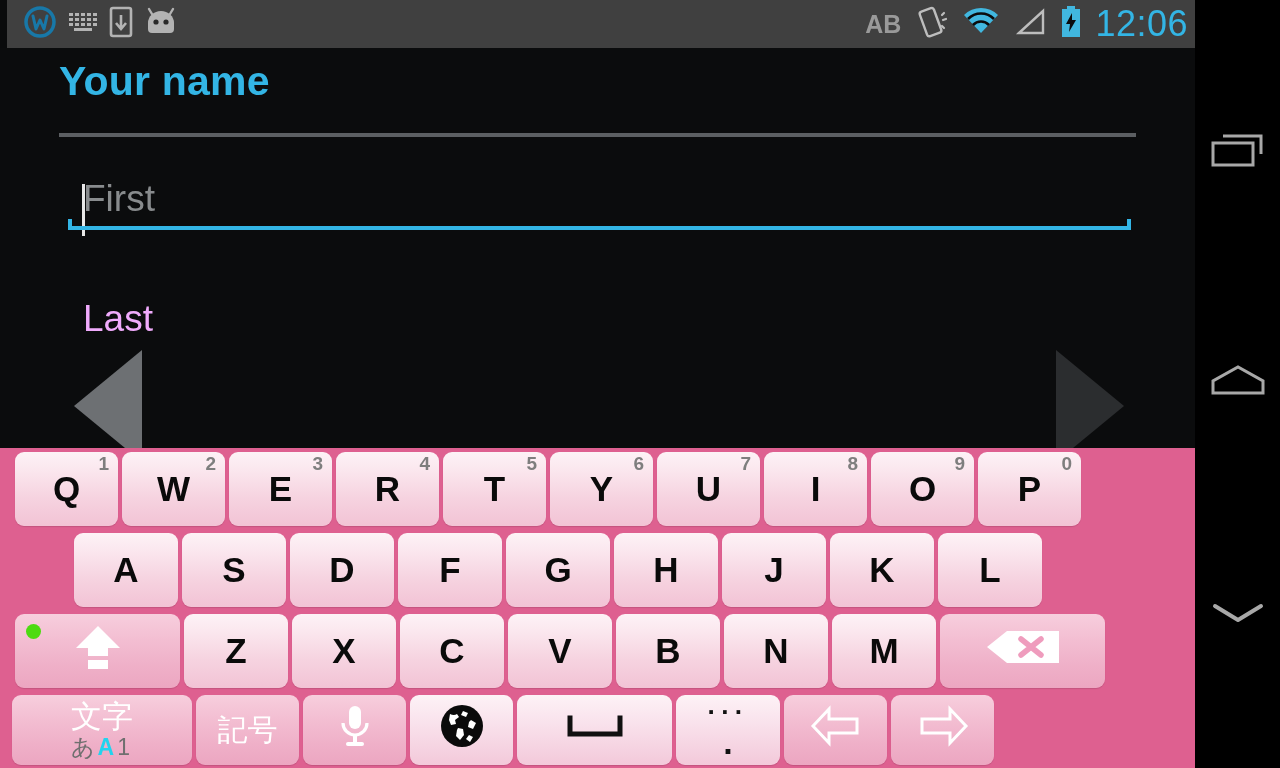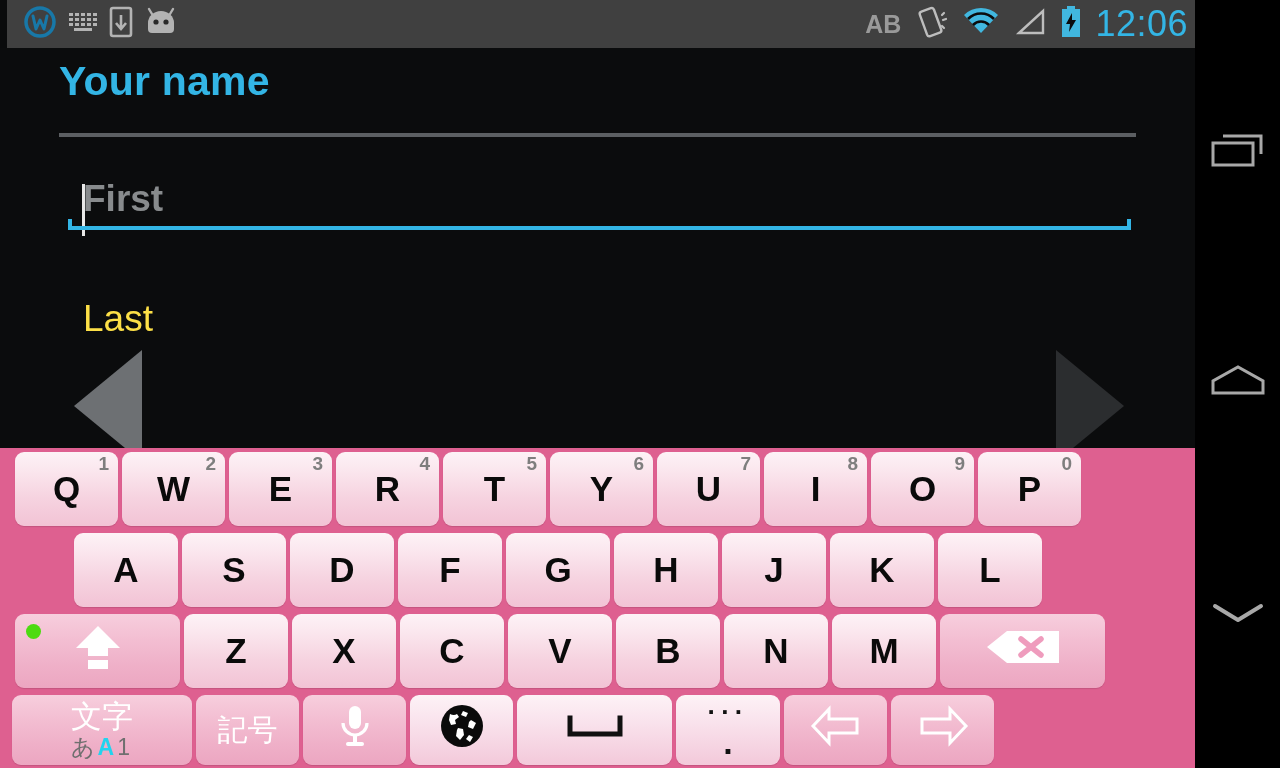--- a/index.html
+++ b/index.html
@@ -24,28 +24,28 @@
 
   
   #content { position:absolute; left:0; top:48px; width:1195px; height:400px;
              background:#0b0c0d; overflow:hidden; }
   #page-title { position:absolute; left:59px; top:10px; color:#33b5e5;
                 font-size:41px; font-weight:700; letter-spacing:0.2px; }
   #title-rule { position:absolute; left:59px; top:85px; width:1077px; height:4px;
                 background:#5c5f62; }
 
   .field { position:absolute; left:68px; width:1063px; }
-  .field .ph { color:#888b8d; font-size:37px; font-weight:700; padding-left:15px; }
+  .field .ph { color:#888b8d; font-size:37px; font-weight:400; padding-left:15px; }
   .field .underline { height:4px; background:#33b5e5; margin-top:6px; position:relative; }
   .field .underline::before { content:""; position:absolute; left:0; bottom:0; width:4px; height:11px; background:#33b5e5; }
   .field .underline::after  { content:""; position:absolute; right:0; bottom:0; width:4px; height:11px; background:#33b5e5; }
   #caret { position:absolute; left:14px; top:6px; width:3px; height:52px; background:#e8e8e8; }
 
   #field-last { position:absolute; left:68px; top:250px; }
-  #field-last .ph { color:#fde047; font-size:37px; font-weight:300; padding-left:15px; }
+  #field-last .ph { color:#f0abfc; font-size:37px; font-weight:300; padding-left:15px; }
 
   
   .nav-tri { position:absolute; width:0; height:0; }
   #nav-prev { left:74px; top:302px; border-top:56px solid transparent;
               border-bottom:56px solid transparent; border-right:68px solid #6d7073; }
   #nav-next { left:1056px; top:302px; border-top:56px solid transparent;
               border-bottom:56px solid transparent; border-left:68px solid #2b2d2f; }
 
   
   #keyboard { position:absolute; left:0; top:448px; width:1195px; height:320px;

